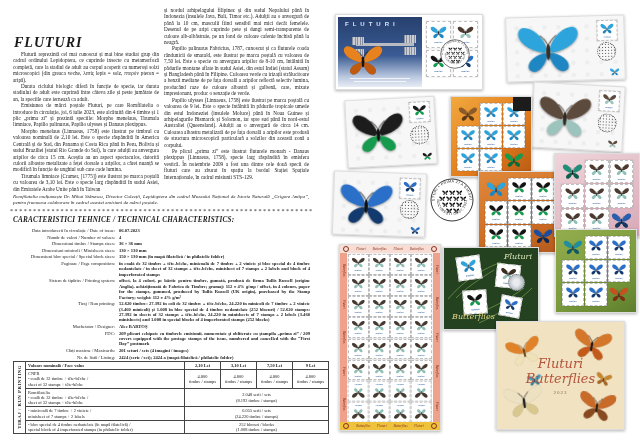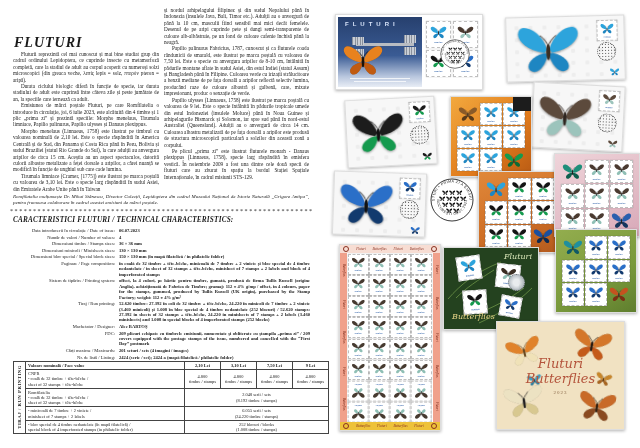--- a/index.html
+++ b/index.html
@@ -138,21 +138,21 @@
   </div>
   <div class="col" id="col2">
     <p>și nordul arhipelagului filipinez și din sudul Nepalului până în Indonezia (insulele Java, Bali, Timor etc.). Adulții au o anvergură de până la 10 cm, masculii fiind sensibil mai mici decât femelele. Desenul de pe aripi cuprinde pete și dungi semi-transparente de culoare alb-albăstruie, pe un fond de culoare cafenie închisă până la neagră.</p>
     <p>Papilio palinurus Fabricius, 1787, cunoscut și ca fluturele coada rândunicii de smarald, este ilustrat pe marca poștală cu valoarea de 7,50 lei. Este o specie cu anvergura aripilor de 8-10 cm, întâlnită în pădurile montane aflate în sudul Asiei, din estul Indiei (statul Assam) și Bangladesh până în Filipine. Culoarea verde cu irizații strălucitoare a benzii mediane de pe fața dorsală a aripilor reflectă selectiv lumina, producând raze de culoare albastră și galbenă, care, mixate impresionant, produc o senzație de verde.</p>
     <p>Papilio ulysses (Linnaeus, 1758) este ilustrat pe marca poștală cu valoarea de 9 lei. Este o specie întâlnită în pădurile tropicale umede din estul Indoneziei (insulele Moluce) până în Noua Guinee și arhipelagurile Bismarck și Solomon, iar spre sud până în nord-estul Australiei (Queensland). Adulții au o anvergură de circa 14 cm. Culoarea albastru metalizată de pe fața dorsală a aripilor este produsă de structura microscopică particulară a solzilor din această zonă a corpului.</p>
     <p>Pe plicul „prima zi” este ilustrat fluturele monarh - Danaus plexippus (Linnaeus, 1758), specie larg răspândită în emisfera vestică. În noiembrie 2009 a fost una dintre cele două specii de fluturi care au zburat în spațiu la bordul Stației Spațiale Internaționale, în cadrul misiunii STS-129.</p>
   </div>
 
   <p class="ack">Romfilatelia mulțumește Dr. Mihai Stănescu, Director Colecții, Lepidoptera din cadrul Muzeului Național de Istorie Naturală „Grigore Antipa”, pentru frumoasa colaborare în cadrul acestei emisiuni de mărci poștale.</p>
   <div class="stars">********************************************************************************************************************************************</div>
-  <h2 class="tech-head">CARACTERISTICI FLUTURI / TECHNICAL CHARACTERISTICS:</h2>
+  <h2 class="tech-head">CARACTERISTICI TEHNICE / TECHNICAL CHARACTERISTICS:</h2>
 
   <div class="tech">
     <div class="trow">
         <span class="tlabel">Data introducerii în circulație / Date of issue:</span>
         <span class="tvalue">06.07.2023</span>
       </div>
     <div class="trow">
         <span class="tlabel">Număr de valori / Number of values:</span>
         <span class="tvalue">4</span>
       </div>

